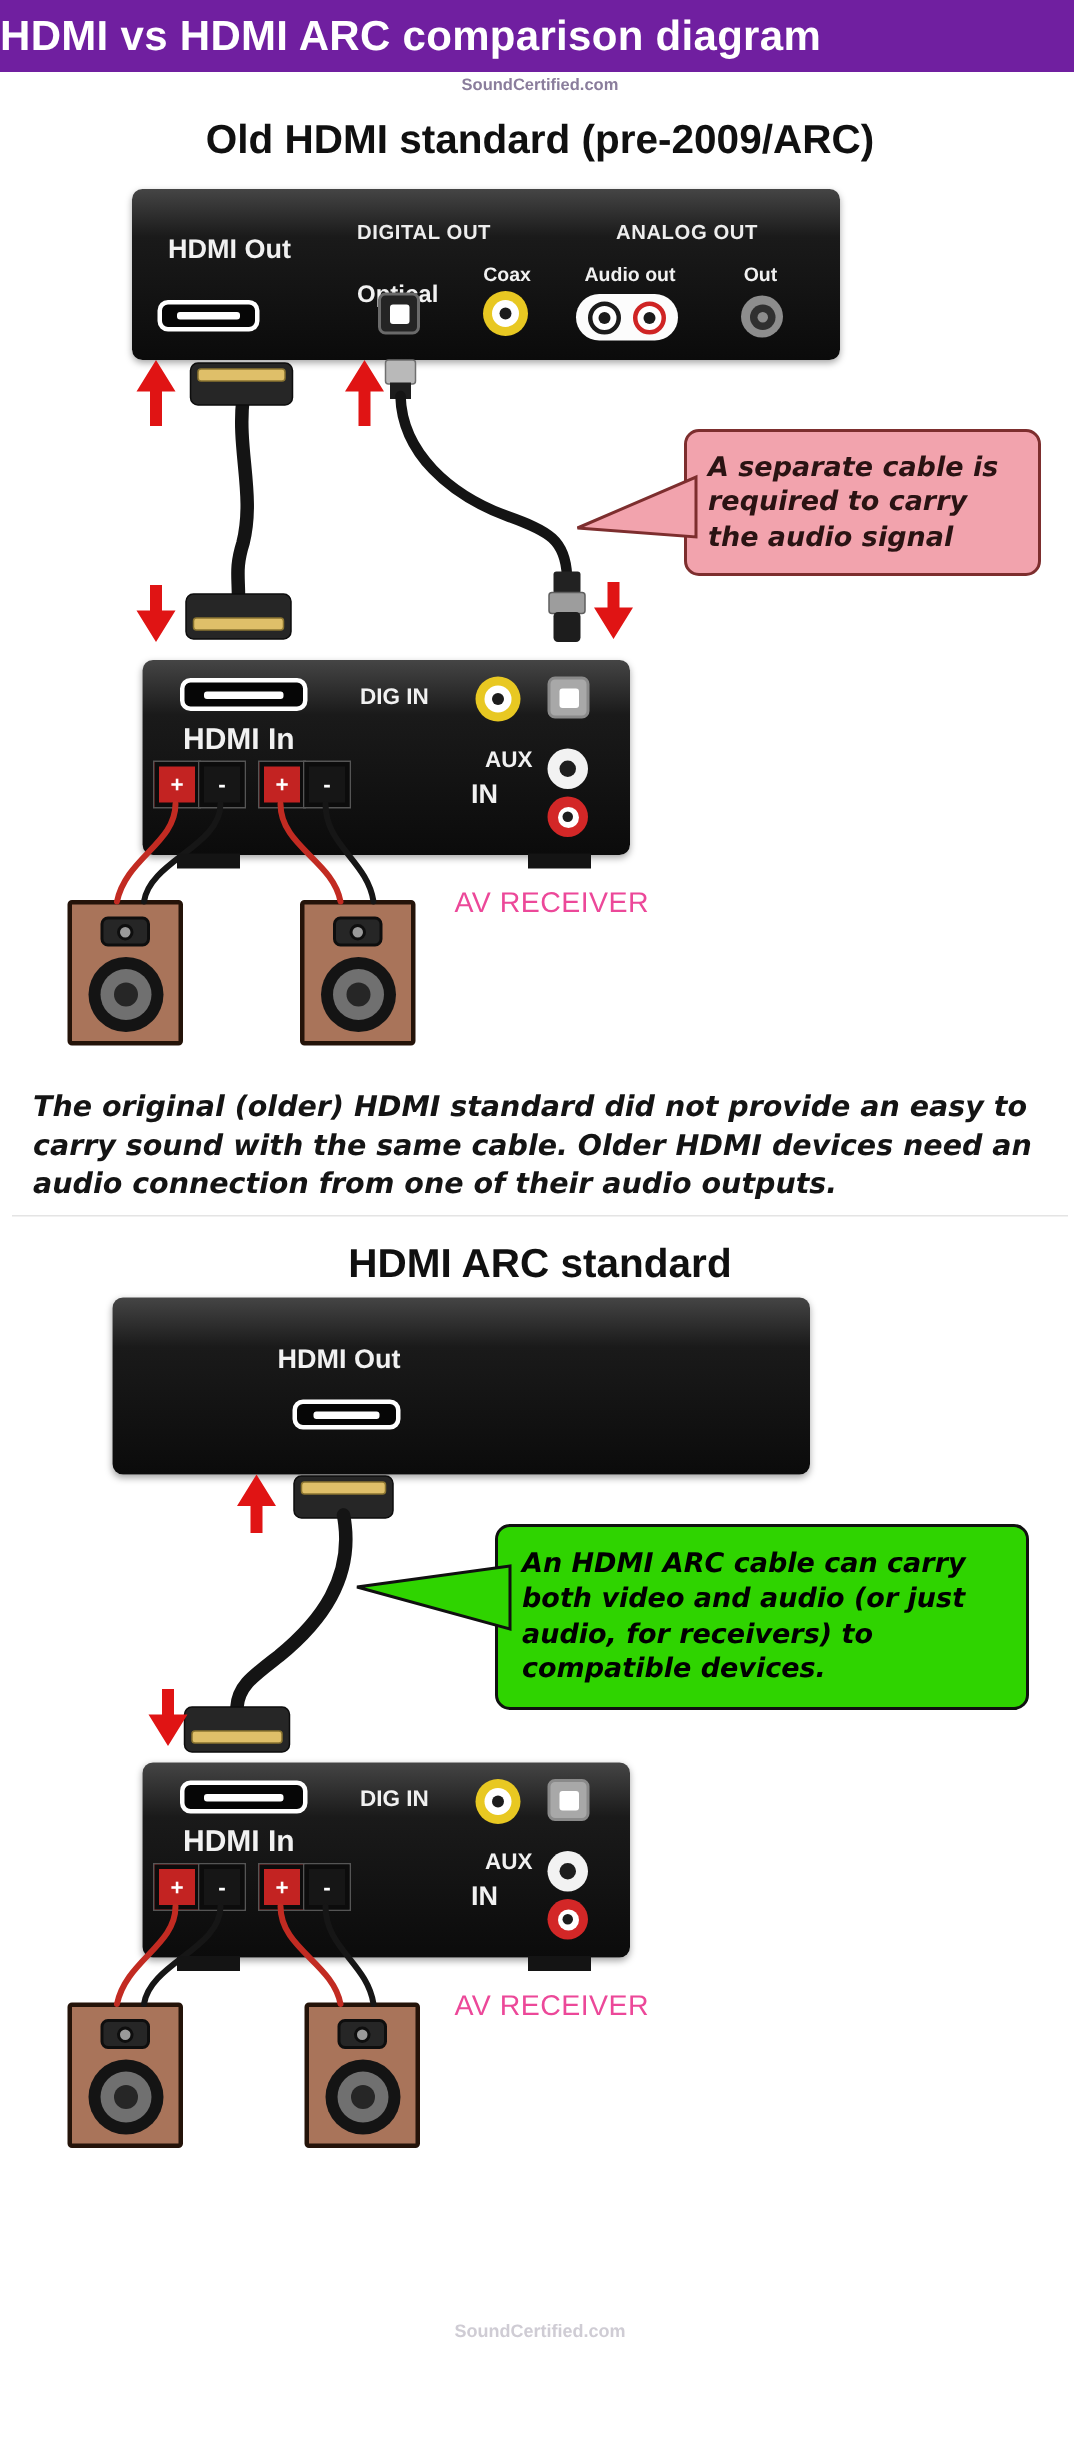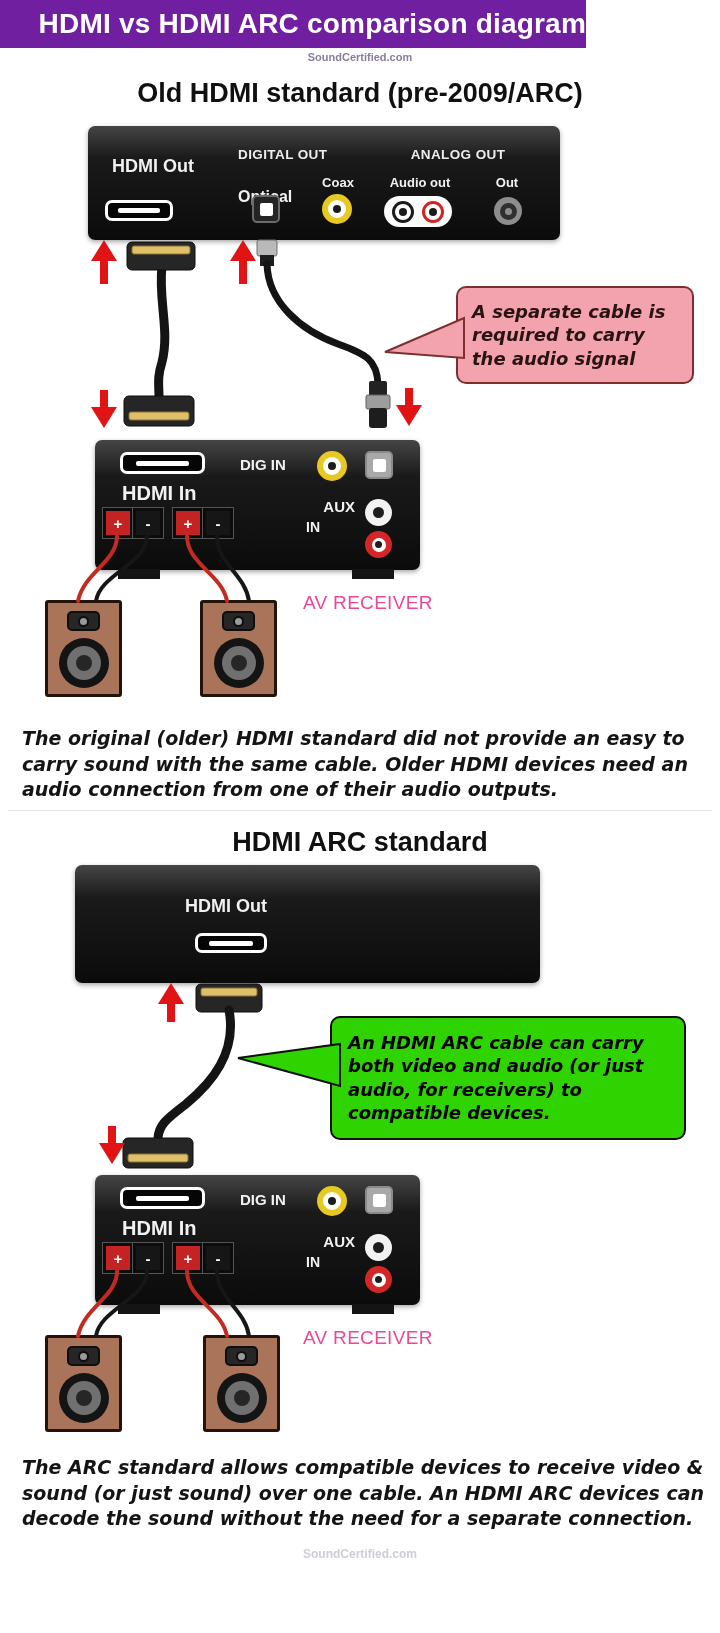--- a/index.html
+++ b/index.html
@@ -1,21 +1,21 @@
 <!DOCTYPE html>
 <html><head>
 <meta charset="utf-8">
 <style>
   *{margin:0;padding:0;box-sizing:border-box}
   html,body{background:#ffffff}
   body{font-family:"Liberation Sans",sans-serif}
   .page{position:relative;width:720px;height:1633px;background:#ffffff;margin:0 auto;overflow:hidden}
 
   
-  .banner{position:absolute;left:0;top:0;width:586px;height:48px;background:#701fa0;display:flex;align-items:center;justify-content:flex-end}
+  .banner{position:absolute;left:0;top:0;width:716px;height:48px;background:#701fa0;display:flex;align-items:center;justify-content:flex-start}
   .banner h1{color:#ffffff;font-size:28px;font-weight:700;letter-spacing:.2px}
   .site-sub{position:absolute;top:51px;left:0;width:720px;text-align:center;font-size:11px;font-weight:700;color:#8a7d9c}
 
   .sec-title{position:absolute;left:0;width:720px;text-align:center;font-size:27px;font-weight:700;color:#101010}
   #sec1-title{top:78px}
   #sec2-title{top:827px}
 
   
   .panel{position:absolute;background:linear-gradient(180deg,#454545 0%,#1a1a1a 28%,#0b0b0b 100%);border-radius:7px;box-shadow:0 2px 5px rgba(0,0,0,.35);z-index:5}
   #src1{left:88px;top:126px;width:472px;height:114px}
@@ -47,21 +47,21 @@
   .recv .hdmi-port{left:25px;top:12px;width:85px;height:22px}
   .recv .hdmi-in-lbl{left:27px;top:42px;font-size:20px}
   .recv .dig-in-lbl{left:145px;top:16px;font-size:15px}
   .recv .rca.yellow{left:222px;top:11px}
   .recv .opt{left:270px;top:11px}
   .recv .term.t1{left:8px;top:68px}
   .recv .term.t2{left:38px;top:68px}
   .recv .term.t3{left:78px;top:68px}
   .recv .term.t4{left:108px;top:68px}
   .recv .aux-lbl{left:196px;top:58px;width:64px;text-align:right;font-size:15px}
-  .recv .in-lbl{left:211px;top:79px;width:64px;text-align:left;font-size:14px}
+  .recv .in-lbl{left:196px;top:79px;width:64px;text-align:center;font-size:18px}
   .recv .rca.white{left:270px;top:59px}
   .recv .rca.redring{left:270px;top:91px}
 
   
   .hdmi-port{position:absolute;border:3px solid #ffffff;border-radius:7px;background:#060606;display:flex;align-items:center;justify-content:center}
   .hdmi-port .slot{width:68%;height:5px;background:#ffffff;border-radius:2px}
   .opt{position:absolute;width:28px;height:28px;background:#242424;border:2px solid #6a6a6a;border-radius:5px;display:flex;align-items:center;justify-content:center}
   .opt .opt-in{width:13px;height:13px;background:#ffffff;border-radius:2px}
   .opt.light{background:#a8a8a8;border-color:#8a8a8a}
   .rca{position:absolute;border-radius:50%;display:flex;align-items:center;justify-content:center}
@@ -275,21 +275,20 @@
     <div class="tweet">
         <div class="tdot"></div>
       </div>
     <div class="woof">
         <div class="wmid">
           <div class="wdot"></div>
         </div>
       </div>
   </div>
 
-  <p class="caption" id="cap2">The ARC standard allows compatible devices to receive video &amp; sound (or just sound) over one cable. An HDMI ARC devices can decode the sound without the need for a separate connection.</p>
 
   <div class="footer-site">SoundCertified.com</div>
 
   <svg class="overlay" width="720" height="1633" viewBox="0 0 720 1633">
 
     <g>
       <path d="M162 266 C158 300 170 330 162 362 C157 378 159 384 159 398" fill="none" stroke="#141414" stroke-width="9" stroke-linecap="round"></path>
       <rect x="127" y="242" width="68" height="28" rx="5" fill="#262626" stroke="#0d0d0d"></rect>
       <rect x="132" y="246" width="58" height="8" rx="2" fill="#dfbf69" stroke="#8a7430"></rect>
       <rect x="124" y="396" width="70" height="30" rx="5" fill="#262626" stroke="#0d0d0d"></rect>

